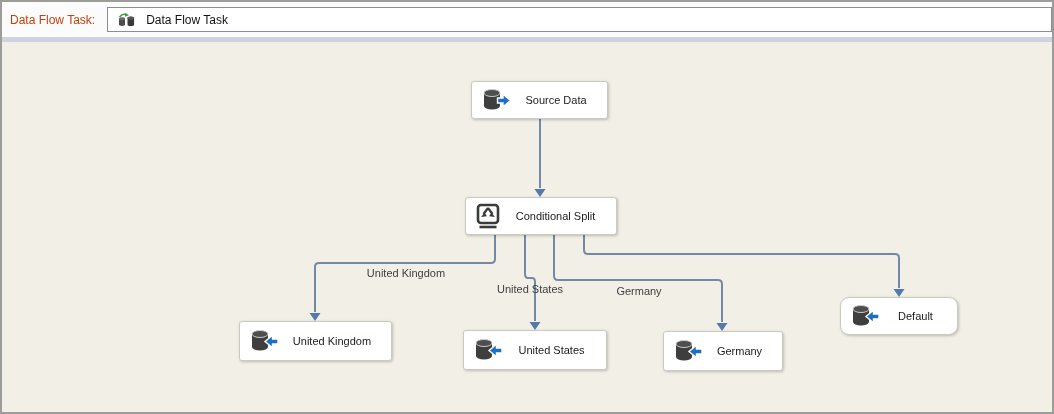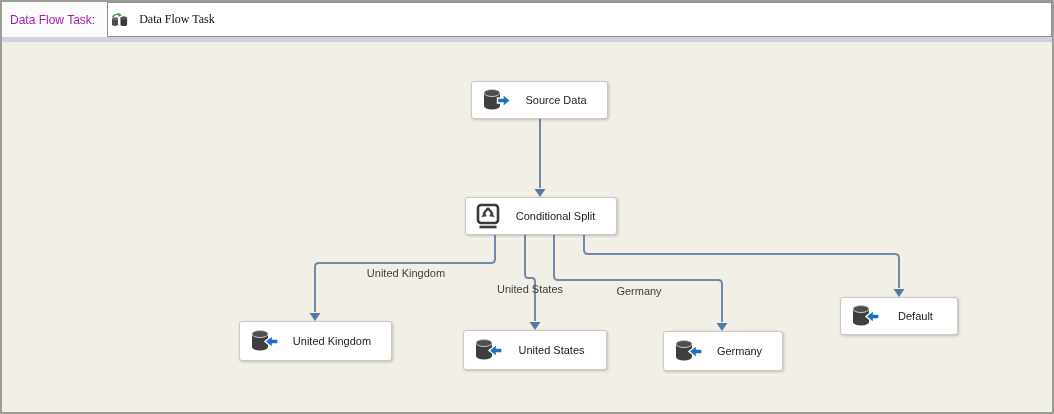--- a/index.html
+++ b/index.html
@@ -20,34 +20,33 @@
   .toolbar {
     height: 35px;
     background: #fbfbfb;
     display: flex;
     align-items: center;
     padding-left: 8px;
     flex: 0 0 auto;
   }
   .toolbar-label {
     font-size: 12px;
-    color: #a21caf;
+    color: #c2410c;
     white-space: nowrap;
     margin-right: 12px;
   }
   .combo {
     flex: 1 1 auto;
-    height: 35px;
+    height: 25px;
     border: 1px solid #8a8e99;
     background: #ffffff;
     display: flex;
     align-items: center;
-    padding-left: 2px;
+    padding-left: 9px;
     gap: 10px;
-    font-family: Liberation Serif, serif;
   }
   .combo-text { font-size: 12px; color: #111; }
   .strip {
     height: 5px;
     background: #cfd3df;
     flex: 0 0 auto;
   }
   
   .canvas {
     position: relative;
@@ -188,21 +187,21 @@
       <span class="node-icon">
         <svg width="30" height="24" viewBox="0 0 30 24">
           <path d="M3 5 a8 3.5 0 0 1 16 0 v13 a8 3.5 0 0 1 -16 0 Z" fill="#3e3e3e"></path>
           <ellipse cx="11" cy="5" rx="8" ry="3.5" fill="#4e4e4e" stroke="#d8d8d8" stroke-width="0.9"></ellipse>
           <path d="M29 10 h-5.5 v-3.8 l-7.5 6.3 7.5 6.3 v-3.8 h5.5 Z" fill="#1d6fc4" stroke="#ffffff" stroke-width="1.4"></path>
         </svg>
       </span>
       <span class="node-label">Germany</span>
     </div>
 
-    <div class="node" style="left:838px; top:255px; width:118px; height:38px;">
+    <div class="node" style="left:838px; top:255px; width:118px; height:38px;border-radius:9px;">
       <span class="node-icon">
         <svg width="30" height="24" viewBox="0 0 30 24">
           <path d="M3 5 a8 3.5 0 0 1 16 0 v13 a8 3.5 0 0 1 -16 0 Z" fill="#3e3e3e"></path>
           <ellipse cx="11" cy="5" rx="8" ry="3.5" fill="#4e4e4e" stroke="#d8d8d8" stroke-width="0.9"></ellipse>
           <path d="M29 10 h-5.5 v-3.8 l-7.5 6.3 7.5 6.3 v-3.8 h5.5 Z" fill="#1d6fc4" stroke="#ffffff" stroke-width="1.4"></path>
         </svg>
       </span>
       <span class="node-label">Default</span>
     </div>
 

